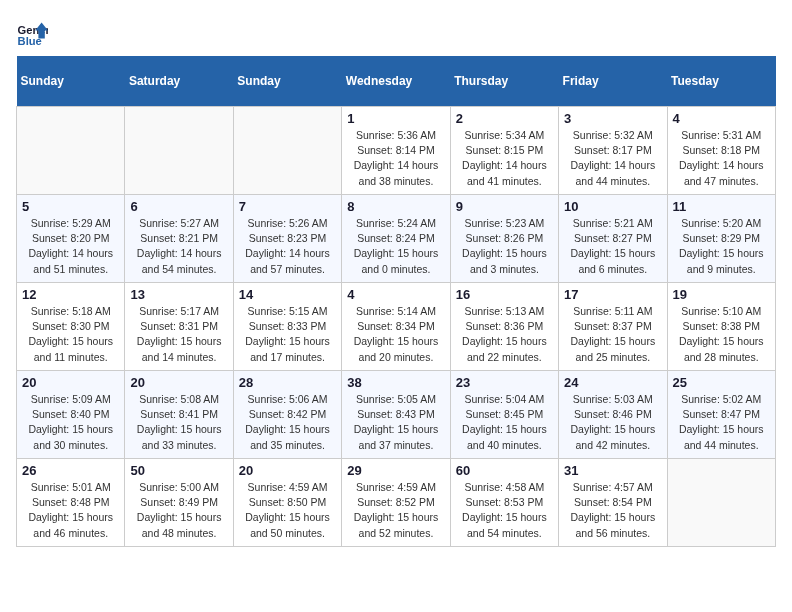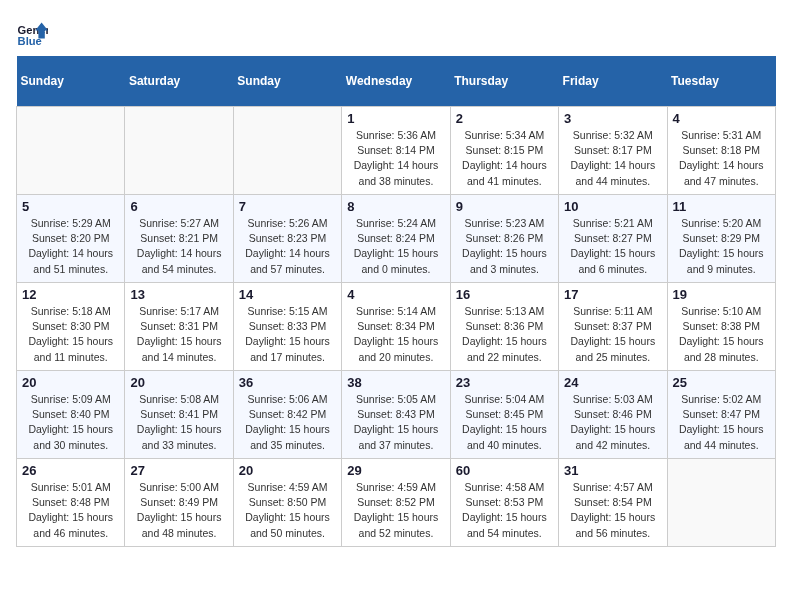--- a/index.html
+++ b/index.html
@@ -197,21 +197,21 @@
       <tr>
         <td>
           <div class="day-num">20</div>
           <div class="day-info">Sunrise: 5:09 AM<br>Sunset: 8:40 PM<br>Daylight: 15 hours<br>and 30 minutes.</div>
         </td>
         <td>
           <div class="day-num">20</div>
           <div class="day-info">Sunrise: 5:08 AM<br>Sunset: 8:41 PM<br>Daylight: 15 hours<br>and 33 minutes.</div>
         </td>
         <td>
-          <div class="day-num">36</div>
+          <div class="day-num">28</div>
           <div class="day-info">Sunrise: 5:06 AM<br>Sunset: 8:42 PM<br>Daylight: 15 hours<br>and 35 minutes.</div>
         </td>
         <td>
           <div class="day-num">38</div>
           <div class="day-info">Sunrise: 5:05 AM<br>Sunset: 8:43 PM<br>Daylight: 15 hours<br>and 37 minutes.</div>
         </td>
         <td>
           <div class="day-num">23</div>
           <div class="day-info">Sunrise: 5:04 AM<br>Sunset: 8:45 PM<br>Daylight: 15 hours<br>and 40 minutes.</div>
         </td>
@@ -223,21 +223,21 @@
           <div class="day-num">25</div>
           <div class="day-info">Sunrise: 5:02 AM<br>Sunset: 8:47 PM<br>Daylight: 15 hours<br>and 44 minutes.</div>
         </td>
       </tr>
       <tr>
         <td>
           <div class="day-num">26</div>
           <div class="day-info">Sunrise: 5:01 AM<br>Sunset: 8:48 PM<br>Daylight: 15 hours<br>and 46 minutes.</div>
         </td>
         <td>
-          <div class="day-num">27</div>
+          <div class="day-num">50</div>
           <div class="day-info">Sunrise: 5:00 AM<br>Sunset: 8:49 PM<br>Daylight: 15 hours<br>and 48 minutes.</div>
         </td>
         <td>
           <div class="day-num">20</div>
           <div class="day-info">Sunrise: 4:59 AM<br>Sunset: 8:50 PM<br>Daylight: 15 hours<br>and 50 minutes.</div>
         </td>
         <td>
           <div class="day-num">29</div>
           <div class="day-info">Sunrise: 4:59 AM<br>Sunset: 8:52 PM<br>Daylight: 15 hours<br>and 52 minutes.</div>
         </td>

